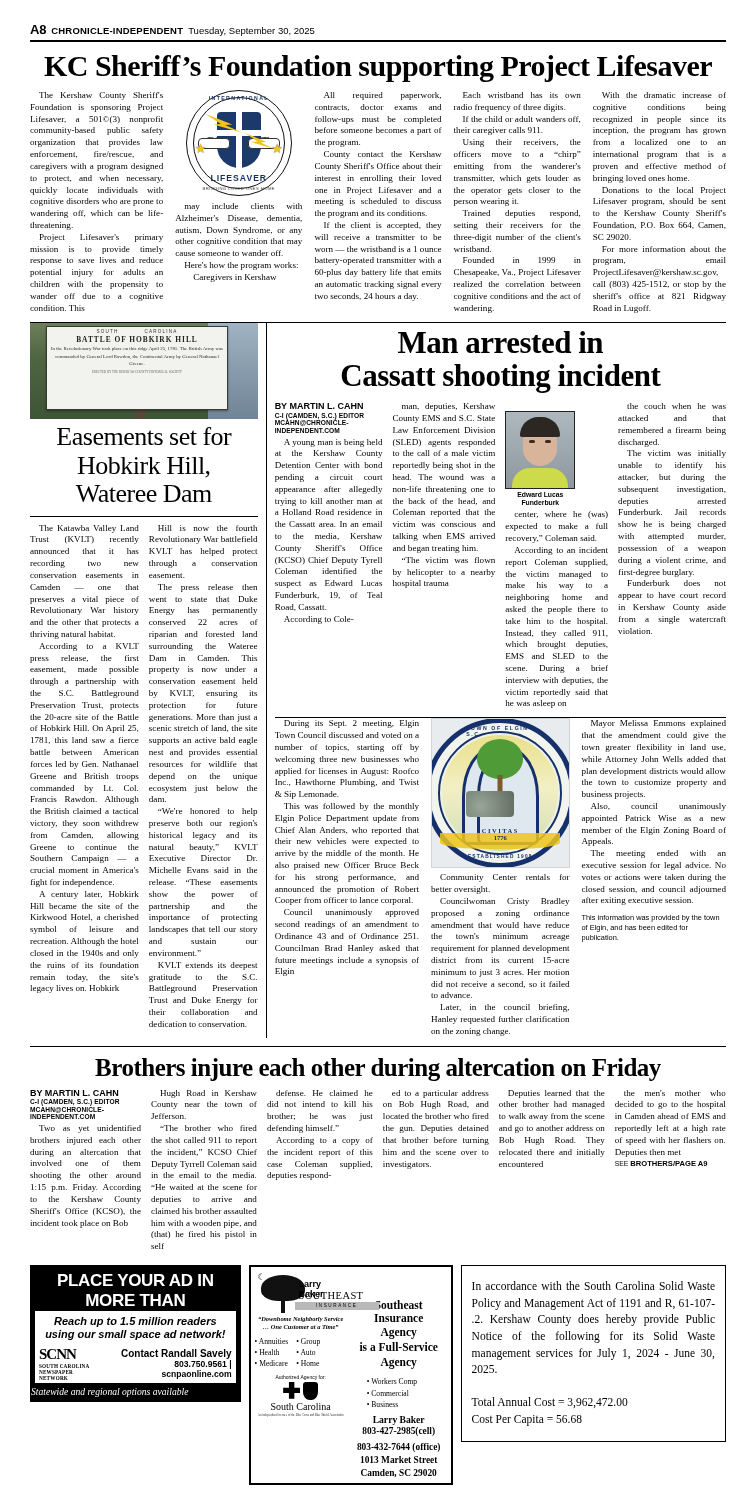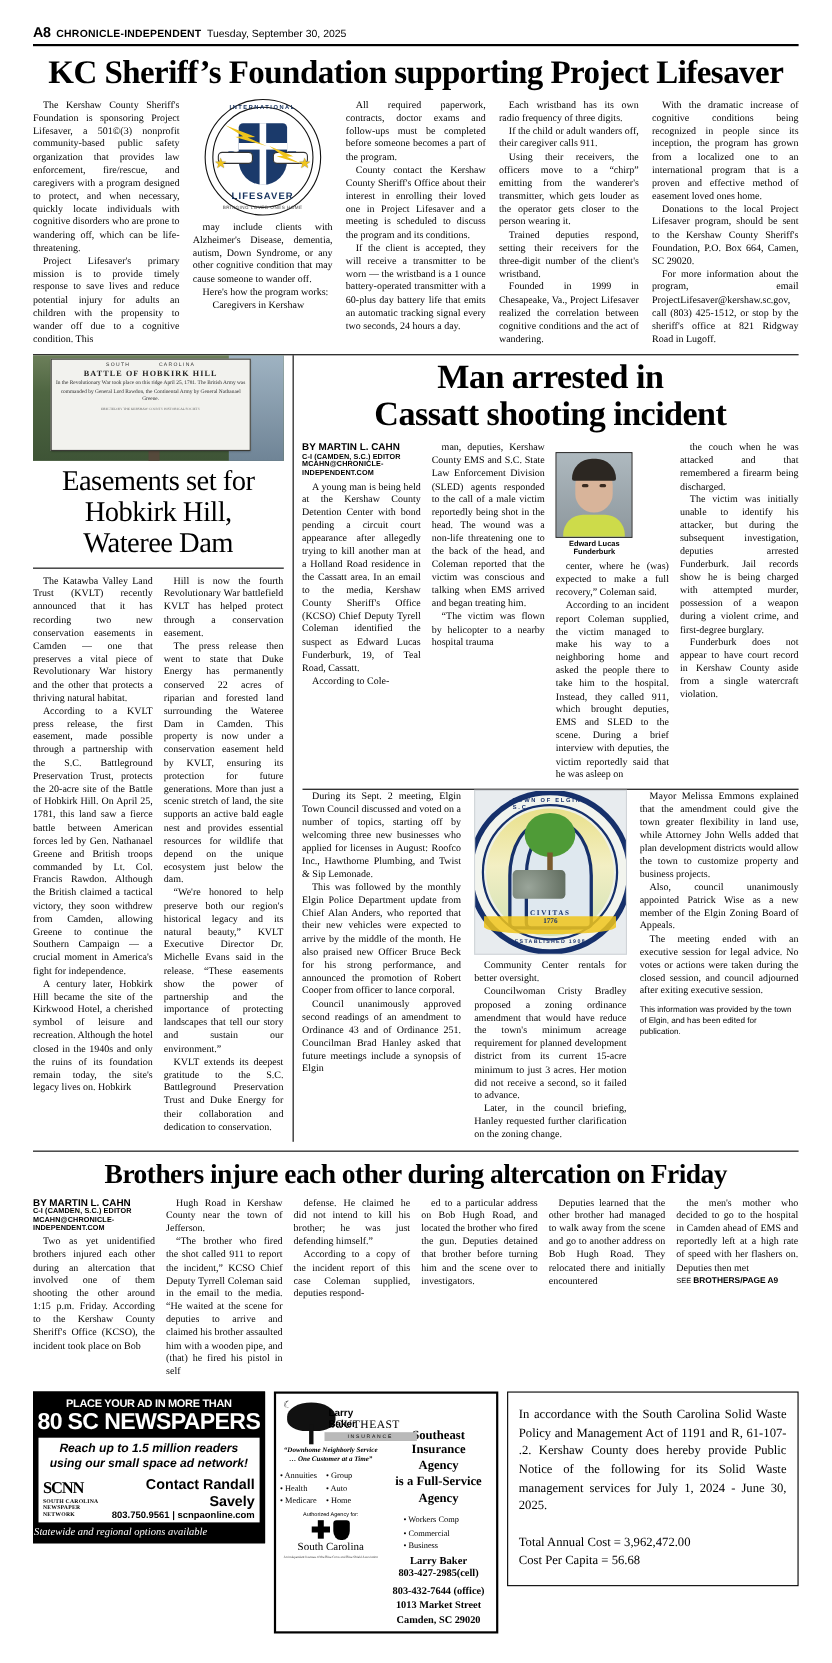--- a/index.html
+++ b/index.html
@@ -163,33 +163,33 @@
      background:linear-gradient(#9aa7ae,#7e8a91);position:relative;overflow:hidden;}
   .mug .bg{position:absolute;inset:0;background:linear-gradient(#aeb9bf,#8d979d);}
   .mug .hair{position:absolute;left:14px;top:5px;width:40px;height:20px;background:#2c2722;border-radius:20px 20px 2px 2px;}
   .mug .face{position:absolute;left:17px;top:14px;width:34px;height:40px;background:#d8b49a;border-radius:16px 16px 18px 18px;}
   .mug .eyeL{position:absolute;left:23px;top:28px;width:6px;height:2.4px;background:#3a2b20;border-radius:2px;}
   .mug .eyeR{position:absolute;left:39px;top:28px;width:6px;height:2.4px;background:#3a2b20;border-radius:2px;}
   .mug .shirt{position:absolute;left:6px;bottom:0;width:56px;height:20px;background:#cddb4a;border-radius:18px 18px 0 0;}
 
   
   .ad-scnn{border:1px solid #000;background:#000;color:#fff;box-sizing:border-box;}
-  .ad-scnn .t1{font-family:"Liberation Sans",sans-serif;font-weight:bold;font-size:10px;
+  .ad-scnn .t1{font-family:"Liberation Sans",sans-serif;font-weight:bold;font-size:17px;
      text-align:center;padding:5px 4px 0 4px;letter-spacing:-0.3px;}
   .ad-scnn .t2{font-family:"Liberation Sans",sans-serif;font-weight:bold;font-size:21px;
      text-align:center;letter-spacing:-0.6px;line-height:1.02;padding-bottom:4px;}
   .ad-scnn .white{background:#fff;color:#000;margin:0 4px;padding:4px 4px 2px 4px;}
   .ad-scnn .t3{font-family:"Liberation Sans",sans-serif;font-weight:bold;font-style:italic;
      font-size:11px;text-align:center;line-height:1.2;}
   .ad-scnn .row{display:flex;align-items:center;justify-content:space-between;margin-top:4px;}
   .ad-scnn .logo{font-family:"Liberation Serif",serif;font-weight:bold;}
   .ad-scnn .logo .big{font-size:15px;letter-spacing:-1px;}
   .ad-scnn .logo .sm{font-size:5.2px;display:block;letter-spacing:0.2px;}
   .ad-scnn .contact{text-align:right;font-family:"Liberation Sans",sans-serif;font-weight:bold;}
-  .ad-scnn .contact .c1{font-size:13px;}
+  .ad-scnn .contact .c1{font-size:10px;}
   .ad-scnn .contact .c2{font-size:8.6px;}
   .ad-scnn .t4{font-family:"Liberation Serif",serif;font-style:italic;font-size:9.6px;
      text-align:left;padding:3px 0 4px 0;}
 
   .ad-ins{border:2px solid #000;box-sizing:border-box;display:flex;padding:4px;gap:4px;background:#fff;}
   .ad-ins .left{width:49%;}
   .ad-ins .right{width:51%;text-align:center;}
   .ins-tree{position:relative;height:42px;}
   .ins-tree .moon{position:absolute;left:3px;top:1px;color:#000;font-size:9px;}
   .ins-tree .canopy{position:absolute;left:6px;top:4px;width:44px;height:26px;background:#111;
@@ -270,21 +270,21 @@
       <p class="bt">If the client is accepted, they will receive a transmitter to be worn — the wristband is a 1 ounce battery-operated transmitter with a 60-plus day battery life that emits an automatic tracking signal every two seconds, 24 hours a day.</p>
     </div>
     <div class="col" style="width:20%;padding:0 6px;">
       <p class="bt first">Each wristband has its own radio frequency of three digits.</p>
       <p class="bt">If the child or adult wanders off, their caregiver calls 911.</p>
       <p class="bt">Using their receivers, the officers move to a “chirp” emitting from the wanderer's transmitter, which gets louder as the operator gets closer to the person wearing it.</p>
       <p class="bt">Trained deputies respond, setting their receivers for the three-digit number of the client's wristband.</p>
       <p class="bt">Founded in 1999 in Chesapeake, Va., Project Lifesaver realized the correlation between cognitive conditions and the act of wandering.</p>
     </div>
     <div class="col" style="width:20%;padding-left:6px;">
-      <p class="bt first">With the dramatic increase of cognitive conditions being recognized in people since its inception, the program has grown from a localized one to an international program that is a proven and effective method of easement loved ones home.</p>
+      <p class="bt first">With the dramatic increase of cognitive conditions being recognized in people since its inception, the program has grown from a localized one to an international program that is a proven and effective method of bringing loved ones home.</p>
       <p class="bt">Donations to the local Project Lifesaver program, should be sent to the Kershaw County Sheriff's Foundation, P.O. Box 664, Camen, SC 29020.</p>
       <p class="bt">For more information about the program, email ProjectLifesaver@kershaw.sc.gov, call (803) 425-1512, or stop by the sheriff's office at 821 Ridgway Road in Lugoff.</p>
     </div>
   </div>
 
   <div class="rule-med" style="margin-top:8px;"></div>
 
   <div style="display:flex;margin:0 30px;">
 
     <div style="width:34%;padding-right:8px;border-right:1px solid #000;box-sizing:border-box;">
@@ -443,21 +443,20 @@
       <div class="jump">
         <span class="see">SEE </span><span>BROTHERS/PAGE A9</span>
       </div>
     </div>
   </div>
 
   <div style="display:flex;margin:12px 30px 0 30px;gap:8px;align-items:flex-start;">
 
     <div class="ad-scnn" style="width:31%;">
       <div class="t1">PLACE YOUR AD IN MORE THAN</div>
-      <div class="t2">80 SC NEWSPAPERS</div>
       <div class="white">
         <div class="t3">Reach up to 1.5 million readers</div>
         <div class="t3">using our small space ad network!</div>
         <div class="row">
           <div class="logo">
             <span class="big">SCNN</span>
             <span class="sm" style="white-space:pre-line">SOUTH CAROLINA
 NEWSPAPER NETWORK</span>
           </div>
           <div class="contact">

